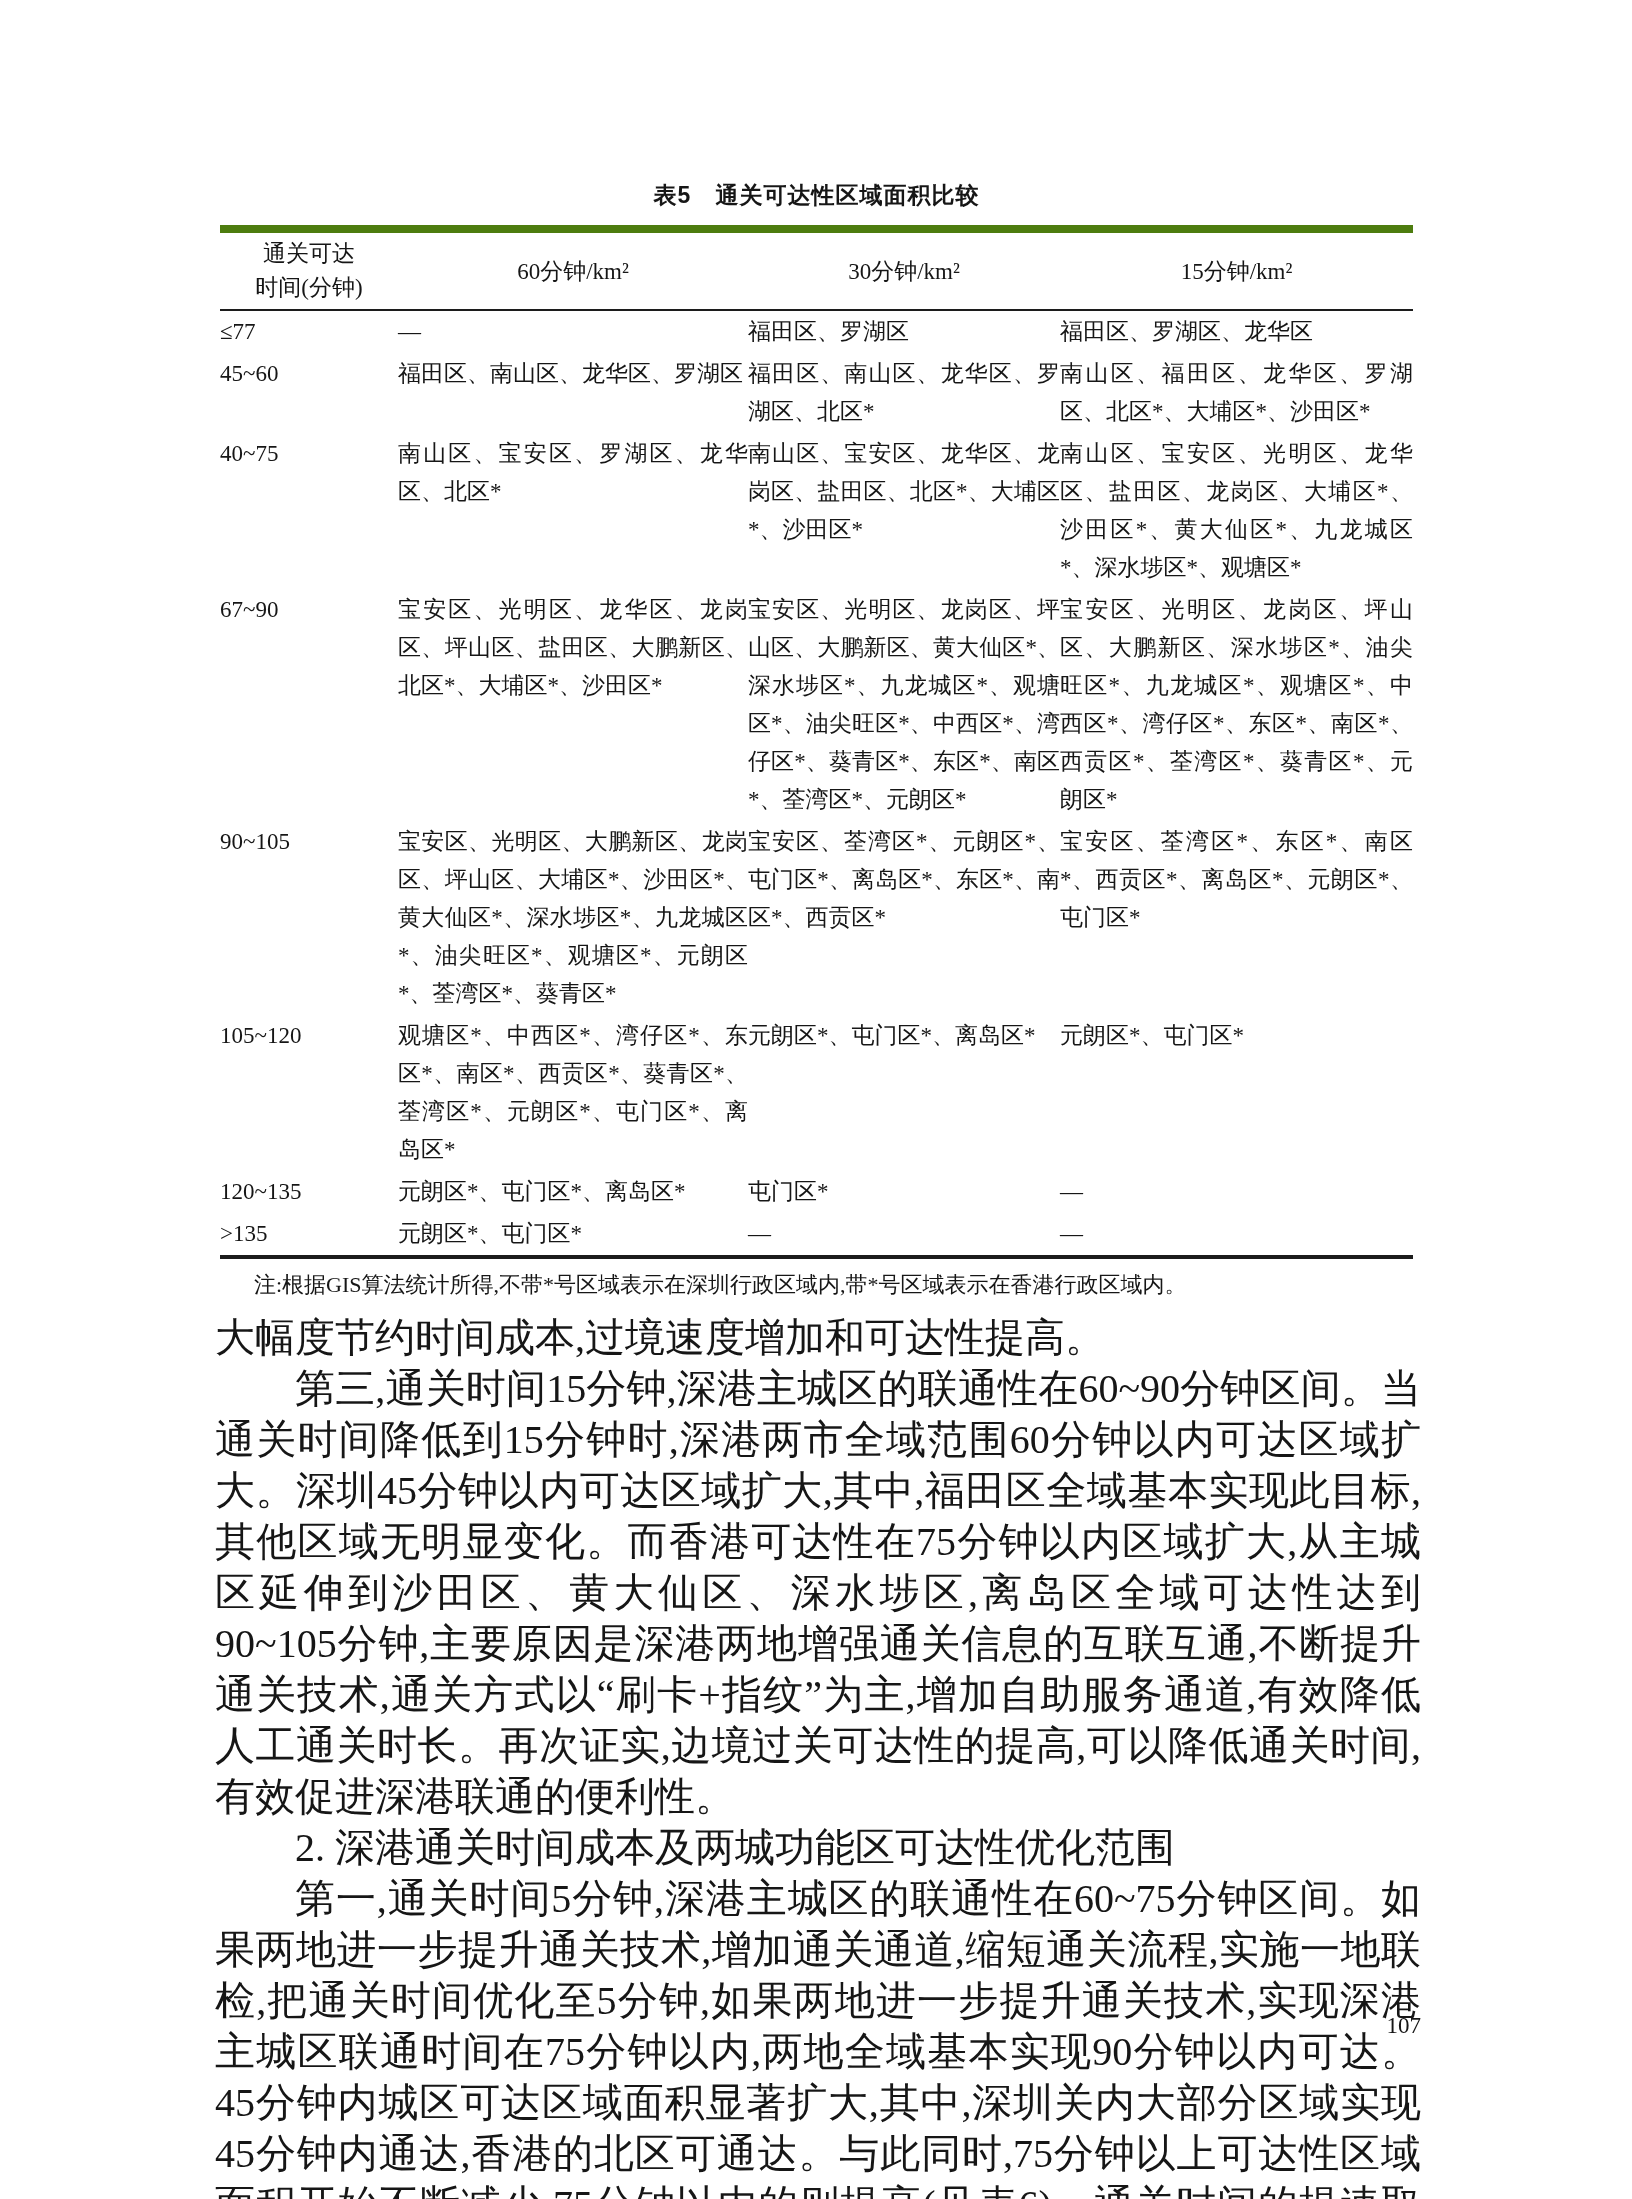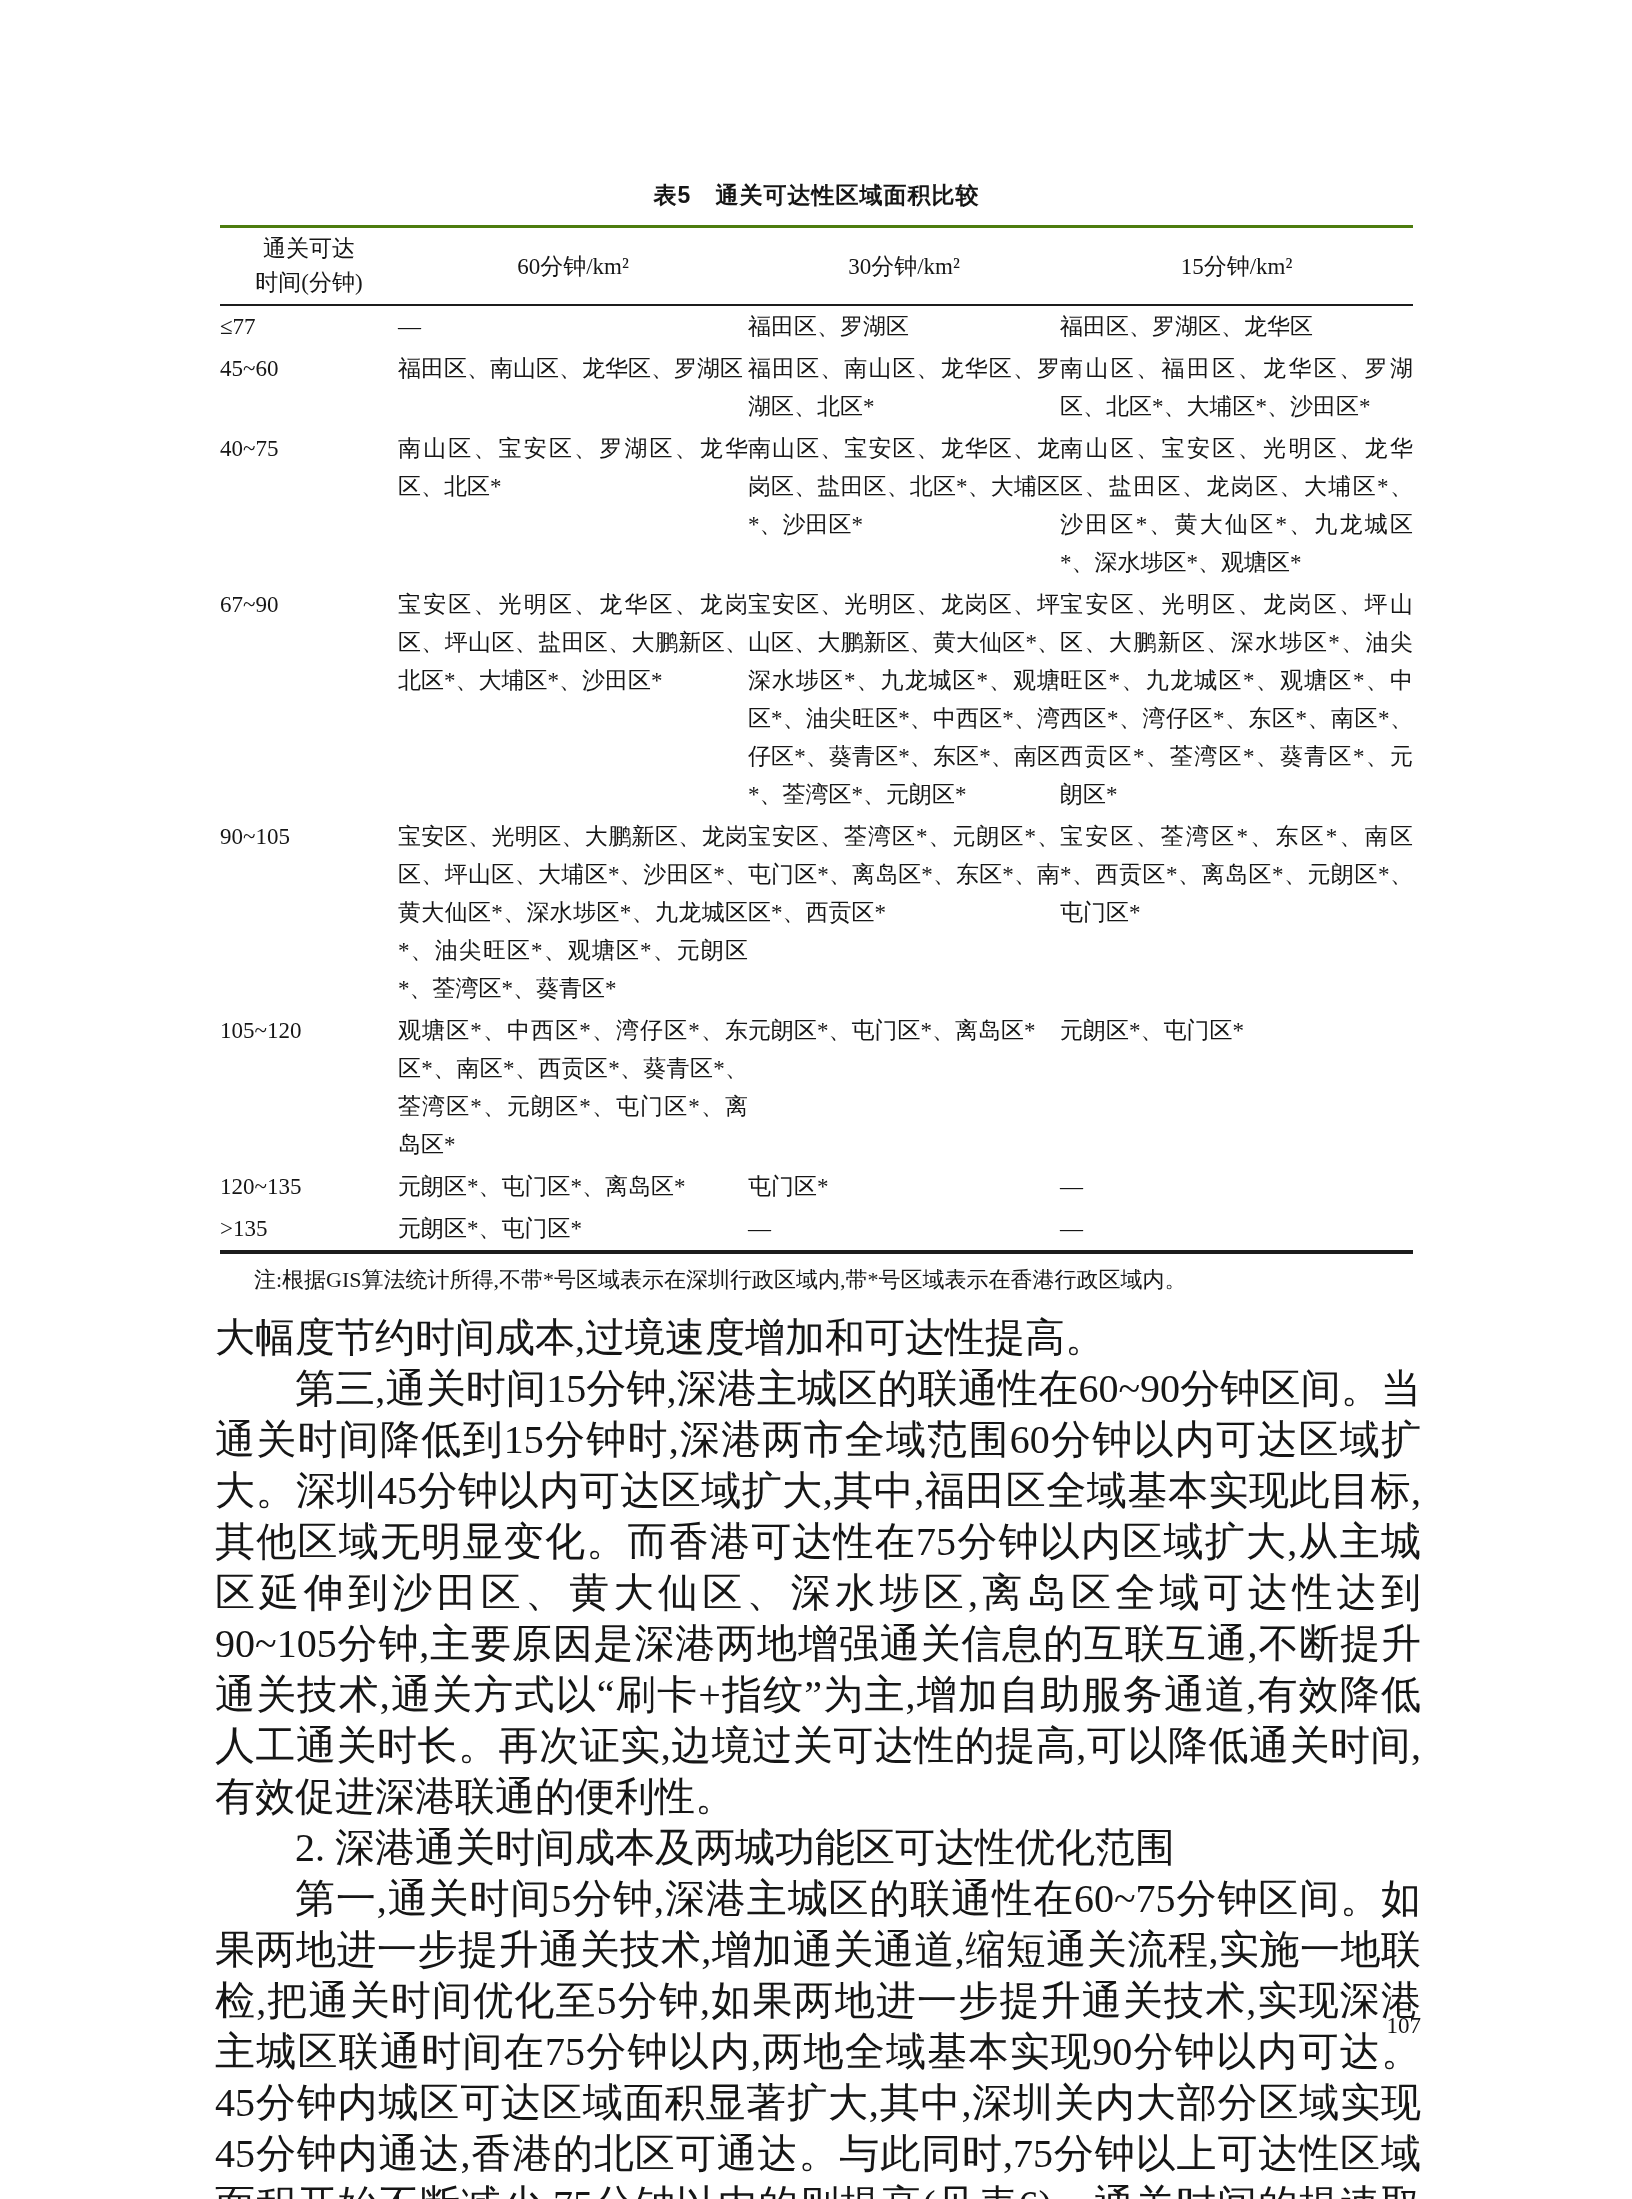--- a/index.html
+++ b/index.html
@@ -20,21 +20,21 @@
     font-family:"Liberation Sans","DejaVu Sans",sans-serif;
     font-weight:700;
     font-size:23px;
     letter-spacing:1px;
     margin:0 0 14px 0;
   }
   table.cmp {
     width:100%;
     border-collapse:collapse;
     table-layout:fixed;
-    border-top:3px solid #4d7c0f;
+    border-top:8px solid #4d7c0f;
     border-bottom:4px solid #1c1c1c;
   }
   table.cmp thead th {
     border-bottom:2.5px solid #1c1c1c;
     font-weight:400;
     font-size:23px;
     height:76px;
     vertical-align:middle;
     text-align:center;
     padding:0;

